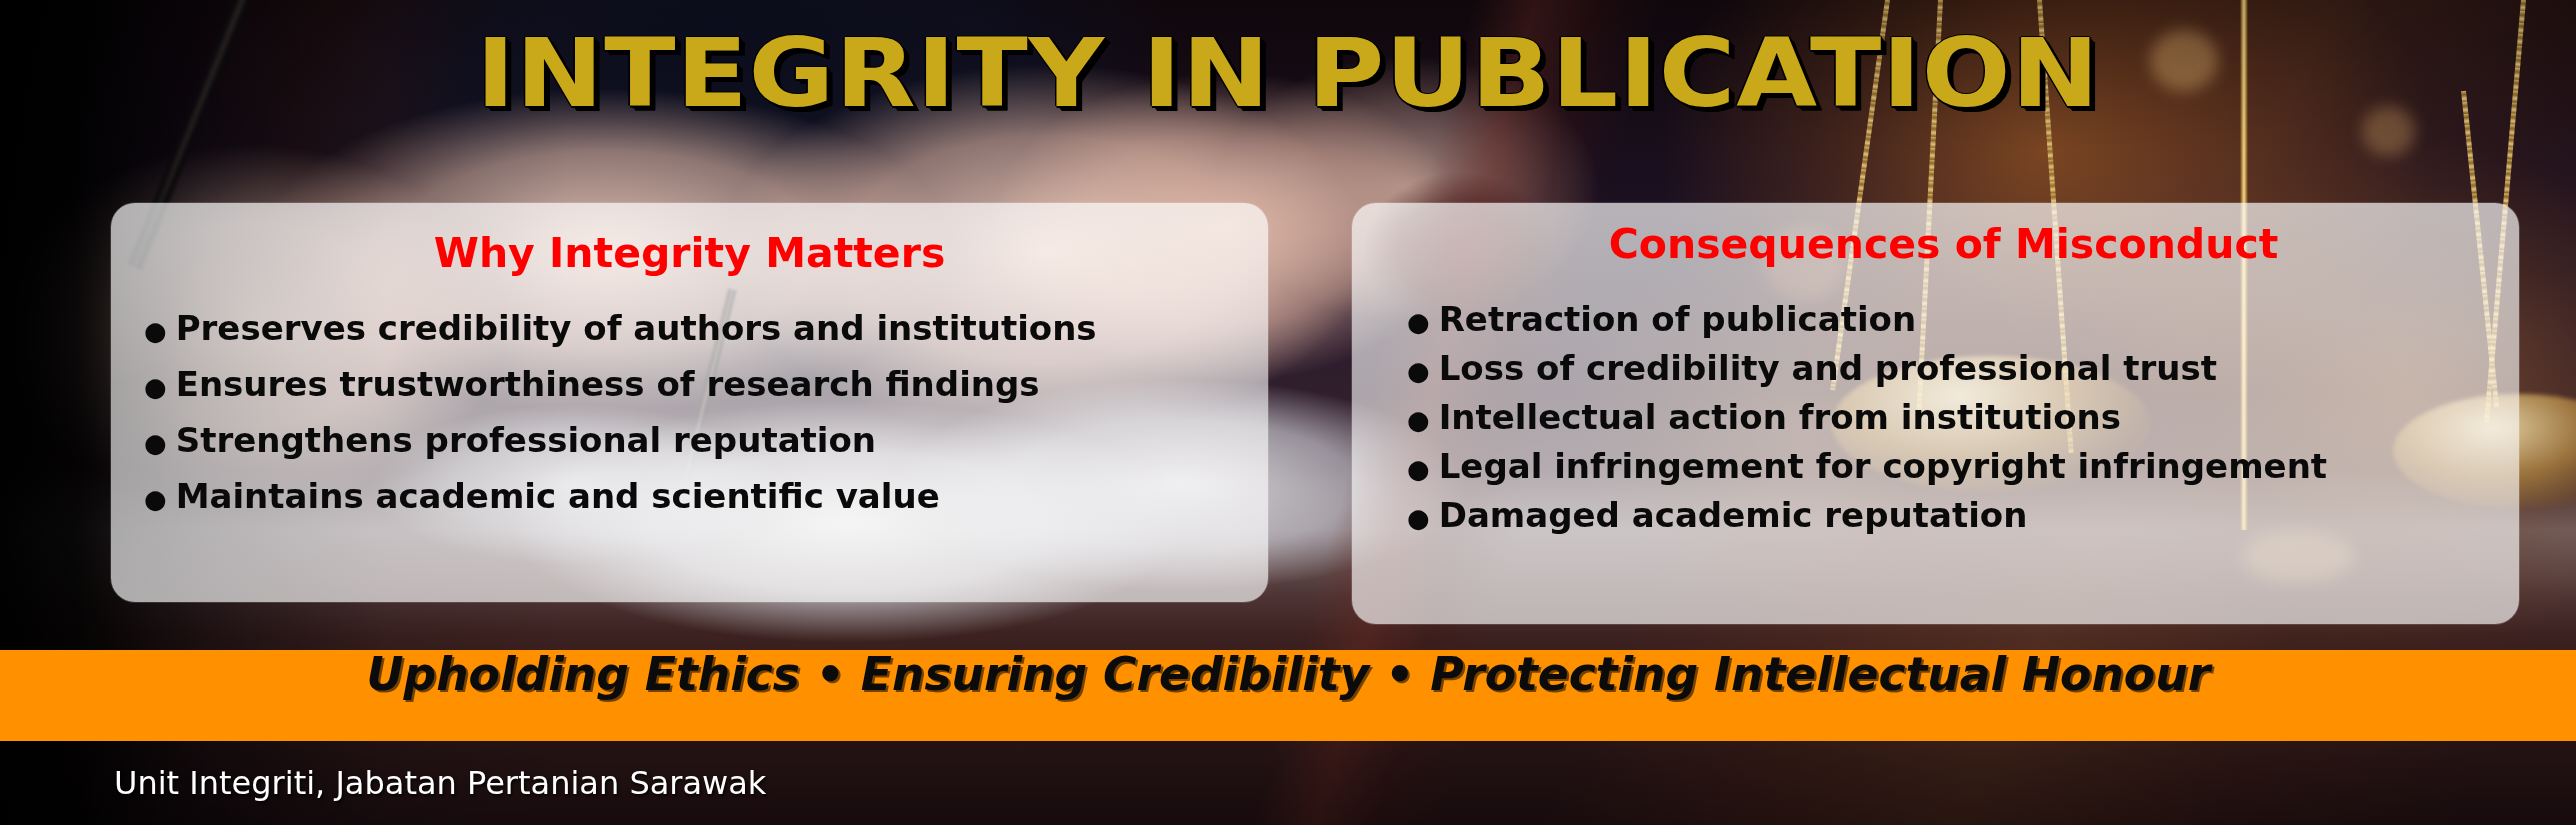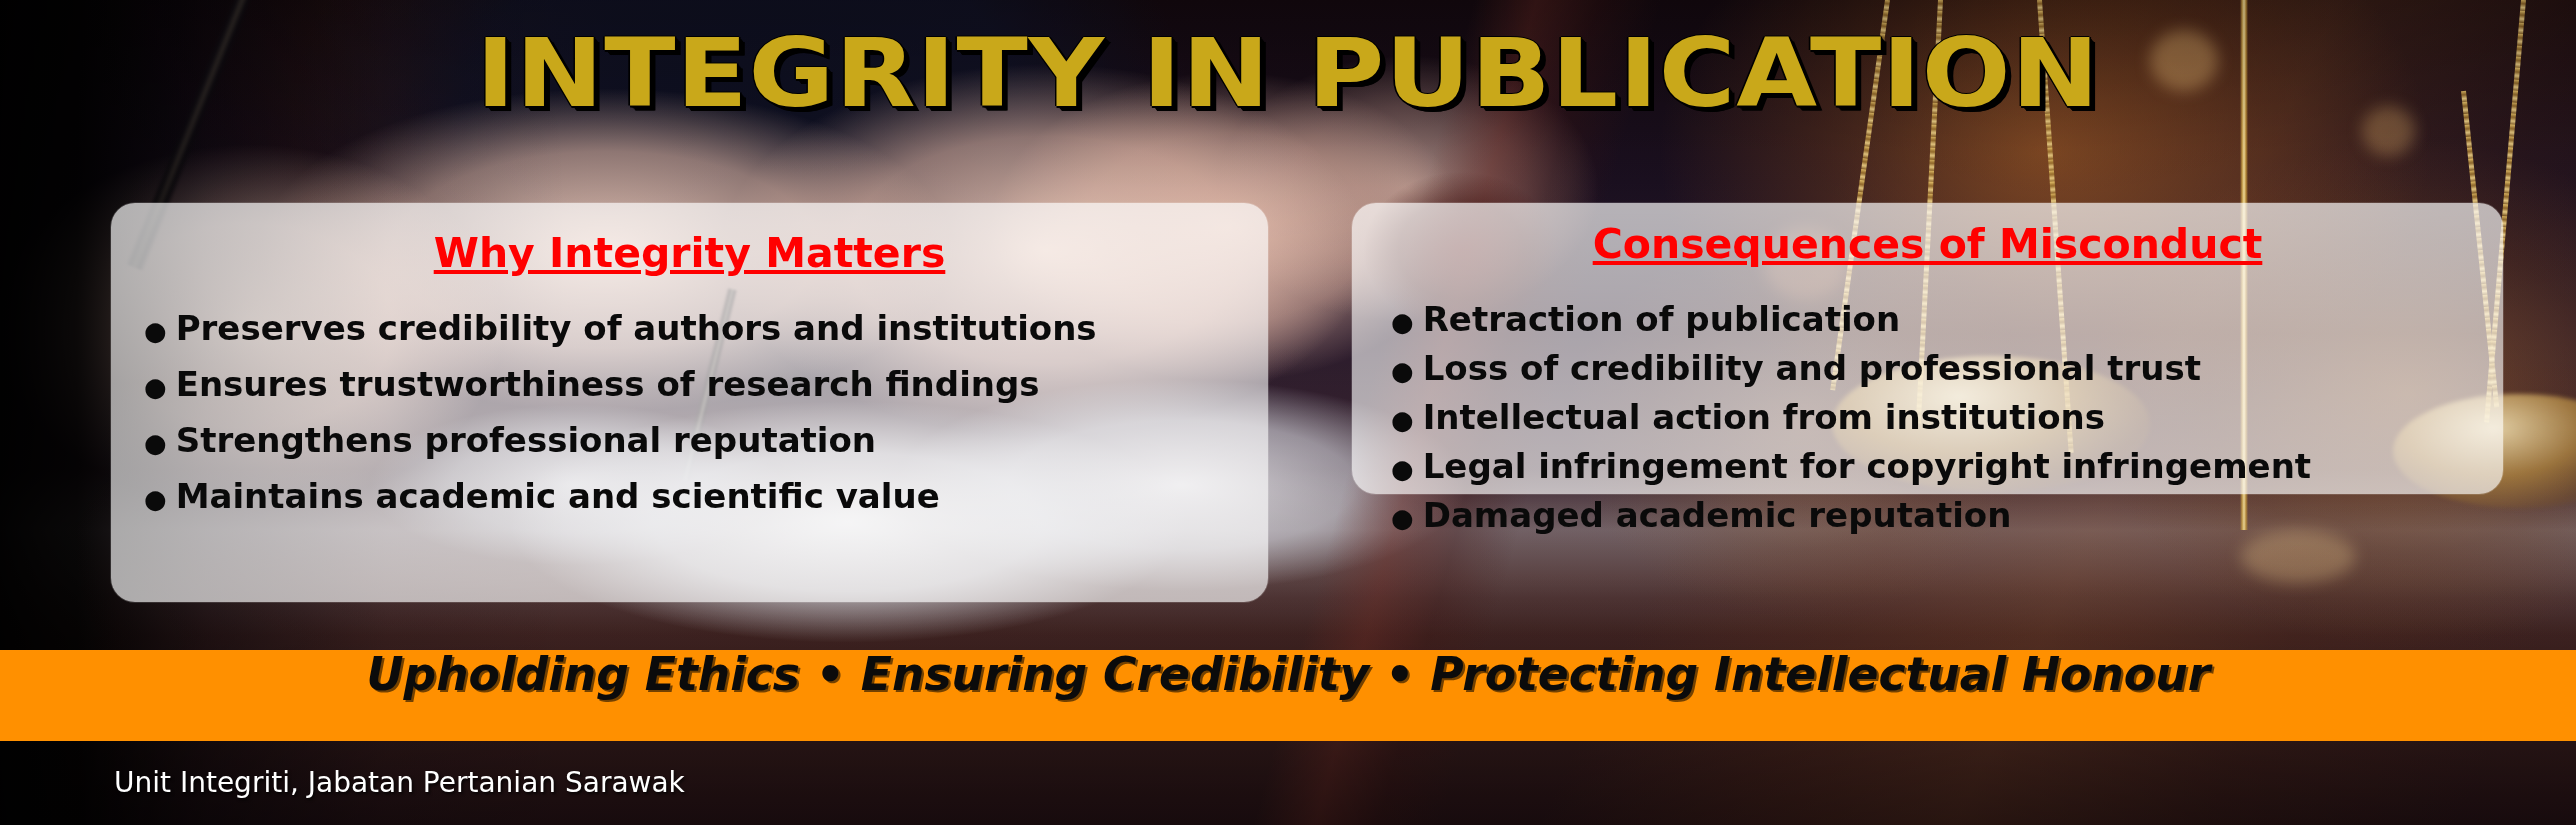--- a/index.html
+++ b/index.html
@@ -246,31 +246,30 @@
   .panel {
     position: absolute;
     border-radius: 24px;
     background: linear-gradient(to bottom,
       rgba(255,255,255,0.68) 0%,
       rgba(255,255,255,0.60) 45%,
       rgba(255,255,255,0.66) 100%);
     box-shadow: 0 0 0 0.8px rgba(255,255,255,0.18);
   }
   #panel-left  { left: 111px;  top: 203px; width: 1157px; height: 399px; }
-  #panel-right { left: 1352px; top: 203px; width: 1151px; height: 291px; }
+  #panel-right { left: 1352px; top: 203px; width: 1151px; height: 421px; padding-left: 16px; }
 
   .panel-title {
     color: #FF0000;
     font-family: "DejaVu Sans", sans-serif;
     font-weight: bold;
     font-size: 41px;
     line-height: 1;
     text-align: center;
     white-space: nowrap;
-    text-decoration: underline;
   }
   #panel-left .panel-title  { margin-top: 30px; }
   #panel-right .panel-title { margin-top: 21px; }
 
   ul.bullets {
     list-style: none;
     margin: 0;
     padding: 0;
     font-family: "DejaVu Sans", sans-serif;
     font-weight: bold;
@@ -326,21 +325,21 @@
     right: 0;
     top: 741px;
     height: 84px;
     display: flex;
     align-items: center;
   }
   #footer .credit {
     margin-left: 114px;
     font-family: "DejaVu Sans", sans-serif;
     font-weight: normal;
-    font-size: 28px;
+    font-size: 32px;
     line-height: 1;
     color: #ffffff;
     white-space: nowrap;
     text-shadow: 1.5px 1.5px 3px rgba(0,0,0,0.8);
   }
 </style>
 </head>
 <body>
 
 <div id="banner">

